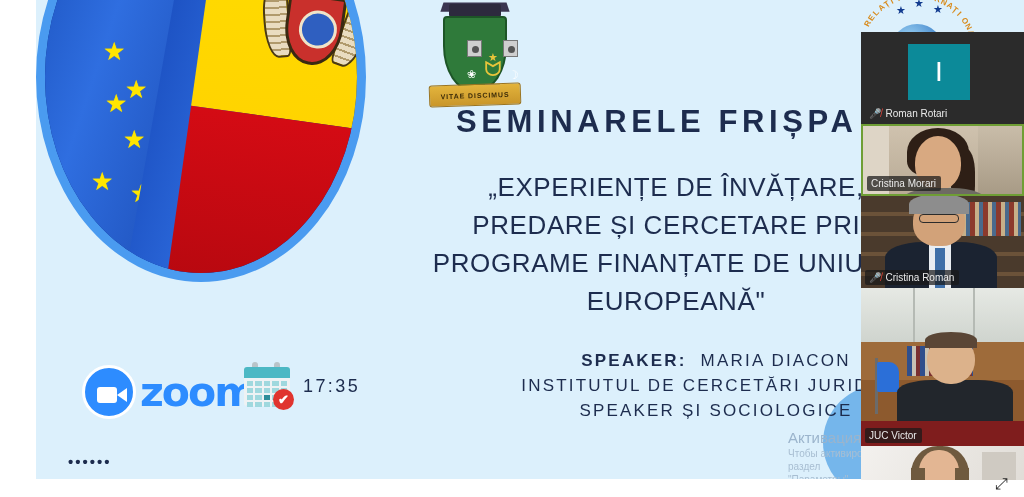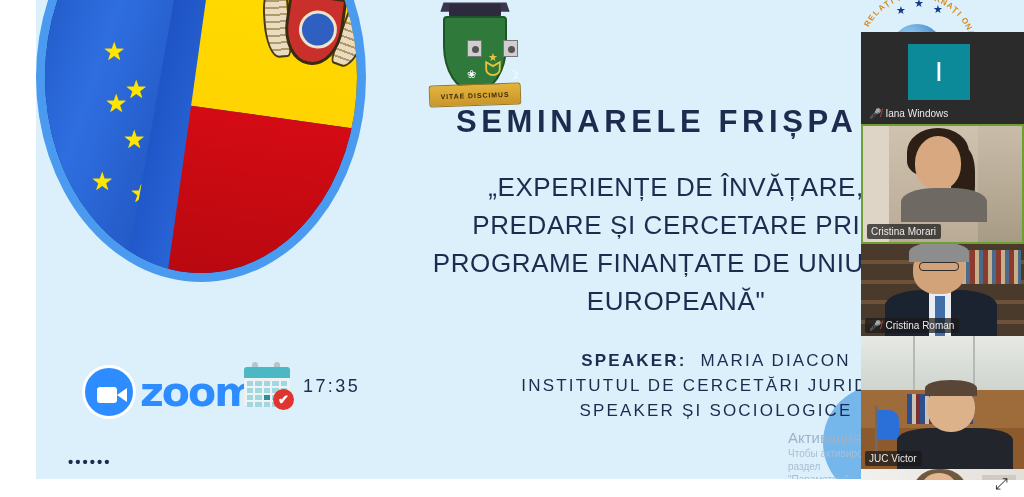--- a/index.html
+++ b/index.html
@@ -265,21 +265,21 @@
   
   .t1 { height: 92px; background: #2b2b2b; }
   .t1 .avatar {
     position: absolute; left: 47px; top: 12px; width: 62px; height: 56px;
     background: #0c8a99; color: #fff; font-size: 28px;
     display: flex; align-items: center; justify-content: center;
   }
   .t1 .nametag { background: transparent; }
 
   
-  .t2 { height: 120px; background: linear-gradient(180deg,#cfc2ae,#b9ab96); }
+  .t2 { height: 72px; background: linear-gradient(180deg,#cfc2ae,#b9ab96); }
   .t2 .wallL { position: absolute; left: 0; top: 0; width: 26px; height: 100%; background: #ded5c6; }
   .t2 .wallR { position: absolute; right: 0; top: 0; width: 44px; height: 100%;
                background: linear-gradient(180deg,#c9bda9,#a89b86); }
   .t2 .head { position: absolute; left: 52px; top: 10px; width: 46px; height: 54px;
               background: #d8a981; border-radius: 50% 50% 46% 46%; }
   .t2 .hair { position: absolute; left: 44px; top: 2px; width: 62px; height: 48px;
               background: #2e1f16; border-radius: 50% 50% 30% 30%; }
   .t2 .hair2 { position: absolute; left: 88px; top: 22px; width: 24px; height: 62px;
               background: #2e1f16; border-radius: 40%; }
   .t2 .body { position: absolute; left: 38px; top: 62px; width: 86px; height: 34px;
@@ -296,21 +296,21 @@
   .t3 .hairm { position: absolute; left: 48px; top: -2px; width: 60px; height: 20px;
                background: #8d8d8d; border-radius: 50% 50% 0 0; }
   .t3 .glasses { position: absolute; left: 58px; top: 18px; width: 40px; height: 9px;
                border: 1.5px solid #2b2b2b; border-radius: 4px; }
   .t3 .suit { position: absolute; left: 24px; top: 46px; width: 112px; height: 46px;
                background: #1b2331; border-radius: 34% 34% 0 0; }
   .t3 .shirt { position: absolute; left: 68px; top: 48px; width: 22px; height: 44px; background: #e9edf2; }
   .t3 .tie { position: absolute; left: 74px; top: 52px; width: 10px; height: 40px; background: #3f6fa8; }
 
   
-  .t4 { height: 133px; background: #7f1d1d; }
+  .t4 { height: 158px; background: #7f1d1d; }
   .t4 .cab { position: absolute; left: 0; top: 0; width: 100%; height: 54px;
              background: linear-gradient(180deg,#e6e9e4,#cfd4ce); }
   .t4 .cabline { position: absolute; left: 52px; top: 0; width: 2px; height: 54px; background: #b5bab4; }
   .t4 .cabline2 { position: absolute; left: 112px; top: 0; width: 2px; height: 54px; background: #b5bab4; }
   .t4 .wood { position: absolute; left: 0; top: 54px; width: 100%; height: 38px; background: #9e6b3a; }
   .t4 .bookrow { position: absolute; left: 46px; top: 58px; width: 66px; height: 30px;
              background: repeating-linear-gradient(90deg,#2f4f8c 0 5px,#c8c2b4 5px 9px,#7a3030 9px 13px); }
   .t4 .floor { position: absolute; left: 0; top: 92px; width: 100%; height: 41px; background: #8d5a2e; }
   .t4 .flag { position: absolute; left: 16px; top: 74px; width: 22px; height: 30px;
              background: #2b6fd8; border-radius: 2px 10px 2px 2px; }
@@ -490,21 +490,21 @@
       <div class="wm2">"Параметры".</div>
     </div>
   </div>
 
   <div class="vpanel">
 
     <div class="tile t1">
       <div class="avatar">I</div>
       <div class="nametag">
         <span class="mute">🎤̸</span>
-        <span>Iana Windows</span>
+        <span>Roman Rotari</span>
       </div>
     </div>
 
     <div class="tile t2 active">
       <div class="wallL"></div>
       <div class="wallR"></div>
       <div class="hair"></div>
       <div class="hair2"></div>
       <div class="head"></div>
       <div class="body"></div>

